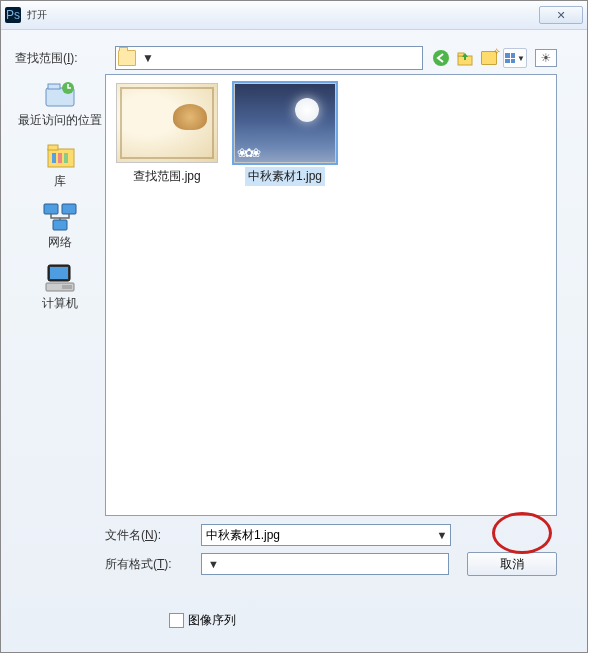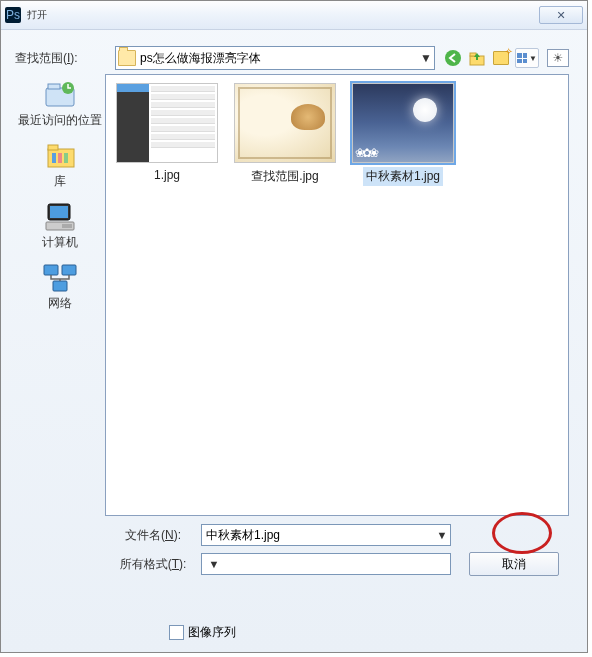--- a/index.html
+++ b/index.html
@@ -40,21 +40,21 @@
     }
     .title-text { flex: 1; font-size: 10px; color: #333; }
     .close-btn {
       width: 42px; height: 16px;
       border: 1px solid #a4b8d6;
       background: linear-gradient(to bottom, #f7fafd, #dce7f5);
       border-radius: 2px;
       display: flex; align-items: center; justify-content: center;
       font-size: 11px; color: #4a5b76; cursor: pointer;
     }
-    .body { padding: 10px 18px 8px 14px; }
+    .body { padding: 10px 30px 8px 14px; }
     .lookin-row {
       display: flex; align-items: center;
       margin-bottom: 4px; margin-top: 6px;
     }
     .lookin-label { width: 100px; text-align: left; color: #333; }
     .hotkey { text-decoration: underline; }
     .lookin-combo {
       flex: 1; height: 22px;
       border: 1px solid #7b97b8;
       background: #fff;
@@ -143,61 +143,60 @@
       background: radial-gradient(circle, #fff, #e8ecf2); border-radius: 50%;
       box-shadow: 0 0 12px rgba(255,255,255,0.7);
     }
     .thumb3 .flowers {
       position: absolute; left: 2px; bottom: 2px; color: #fff; font-size: 12px;
       letter-spacing: -3px;
     }
     .fname { font-size: 12px; color: #222; margin-top: 4px; padding: 1px 3px; white-space: nowrap; }
     .bottom-area { margin-top: 8px; margin-left: 90px; }
     .form-row { display: flex; align-items: center; margin-bottom: 6px; }
-    .form-label { width: 96px; color: #333; text-align: center; }
+    .form-label { width: 96px; color: #333; }
     .combo-box {
       width: 244px; height: 20px; border: 1px solid #7b97b8;
       background: #fff; display: flex; align-items: center; padding-left: 4px;
     }
     .combo-box .txt { flex: 1; }
     .combo-box .arr { width: 16px; text-align: center; color: #333; font-size: 11px; }
     .action-btn {
       width: 88px; height: 22px; margin-left: 18px;
       border: 1px solid #8a9db8;
       background: linear-gradient(to bottom, #fdfdfd, #e8eef7);
       border-radius: 2px; cursor: pointer;
       display: flex; align-items: center; justify-content: center;
     }
     .open-circle {
       position: absolute; width: 54px; height: 36px;
       border: 3px solid #c92020; border-radius: 50%;
       right: 35px; bottom: 98px; pointer-events: none;
     }
-    .checkbox-row { display: flex; align-items: center; margin-top: 48px; margin-left: 64px; gap: 4px; }
+    .checkbox-row { display: flex; align-items: center; margin-top: 36px; margin-left: 64px; gap: 4px; }
     .checkbox { width: 13px; height: 13px; border: 1px solid #7b97b8; background: #fff; }
   </style>
 </head>
 <body>
 
 <div class="dialog">
   <div class="titlebar">
     <div class="app-icon">Ps</div>
     <div class="title-text">打开</div>
     <div class="close-btn">
       <span>✕</span>
     </div>
   </div>
   <div class="body">
     <div class="lookin-row">
       <div class="lookin-label">
         <span>查找范围(</span><span class="hotkey">I</span><span>):</span>
       </div>
       <div class="lookin-combo">
         <div class="folder-icon-sm"></div>
-        <div class="combo-text">ps怎么做海报漂亮字体</div>
         <div class="combo-arrow">▼</div>
       </div>
       <div class="toolbar-icons">
         <div class="tb-icon back-icon">
           <svg viewBox="0 0 18 18">
               <circle cx="9" cy="9" r="8" fill="#4fb54a"></circle>
               <path d="M11 5 L6 9 L11 13" fill="none" stroke="#fff" stroke-width="2"></path>
             </svg>
         </div>
         <div class="tb-icon up-icon">
@@ -242,57 +241,39 @@
               <rect x="6" y="10" width="26" height="18" fill="#fddb6d" stroke="#c8a43a"></rect>
               <rect x="6" y="6" width="10" height="5" fill="#fddb6d" stroke="#c8a43a"></rect>
               <rect x="10" y="14" width="4" height="10" fill="#5a9fe0"></rect>
               <rect x="16" y="14" width="4" height="10" fill="#e88"></rect>
               <rect x="22" y="14" width="4" height="10" fill="#8c8"></rect>
             </svg>
           <div class="place-label">库</div>
         </div>
         <div class="place">
           <svg viewBox="0 0 36 32">
+              <rect x="2" y="4" width="14" height="10" rx="1" fill="#4d9de0" stroke="#2a5f93"></rect>
+              <rect x="20" y="4" width="14" height="10" rx="1" fill="#4d9de0" stroke="#2a5f93"></rect>
+              <rect x="11" y="20" width="14" height="10" rx="1" fill="#4d9de0" stroke="#2a5f93"></rect>
+              <path d="M9 14 V18 H18 V20 M27 14 V18 H18" stroke="#666" stroke-width="1.5" fill="none"></path>
+            </svg>
+          <div class="place-label">网络</div>
+        </div>
+        <div class="place">
+          <svg viewBox="0 0 36 32">
               <rect x="6" y="4" width="22" height="16" rx="2" fill="#333" stroke="#111"></rect>
               <rect x="8" y="6" width="18" height="12" fill="#4d9de0"></rect>
               <rect x="4" y="22" width="28" height="8" rx="1" fill="#ccc" stroke="#888"></rect>
               <rect x="20" y="24" width="10" height="4" fill="#aaa"></rect>
             </svg>
           <div class="place-label">计算机</div>
         </div>
-        <div class="place">
-          <svg viewBox="0 0 36 32">
-              <rect x="2" y="4" width="14" height="10" rx="1" fill="#4d9de0" stroke="#2a5f93"></rect>
-              <rect x="20" y="4" width="14" height="10" rx="1" fill="#4d9de0" stroke="#2a5f93"></rect>
-              <rect x="11" y="20" width="14" height="10" rx="1" fill="#4d9de0" stroke="#2a5f93"></rect>
-              <path d="M9 14 V18 H18 V20 M27 14 V18 H18" stroke="#666" stroke-width="1.5" fill="none"></path>
-            </svg>
-          <div class="place-label">网络</div>
-        </div>
       </div>
 
       <div class="file-area">
-        <div class="file-item">
-          <div class="thumb-wrap thumb1">
-            <div class="pslist">
-                <div class="pslist-top"></div>
-              </div>
-            <div class="pscontent">
-                <div class="row"></div>
-                <div class="row"></div>
-                <div class="row"></div>
-                <div class="row"></div>
-                <div class="row"></div>
-                <div class="row"></div>
-                <div class="row"></div>
-                <div class="row"></div>
-              </div>
-          </div>
-          <div class="fname">1.jpg</div>
-        </div>
         <div class="file-item">
           <div class="thumb-wrap thumb2">
             <div class="border"></div>
               <div class="bread"></div>
           </div>
           <div class="fname">查找范围.jpg</div>
         </div>
         <div class="file-item selected">
           <div class="thumb-wrap thumb3">
             <div class="moon"></div>

